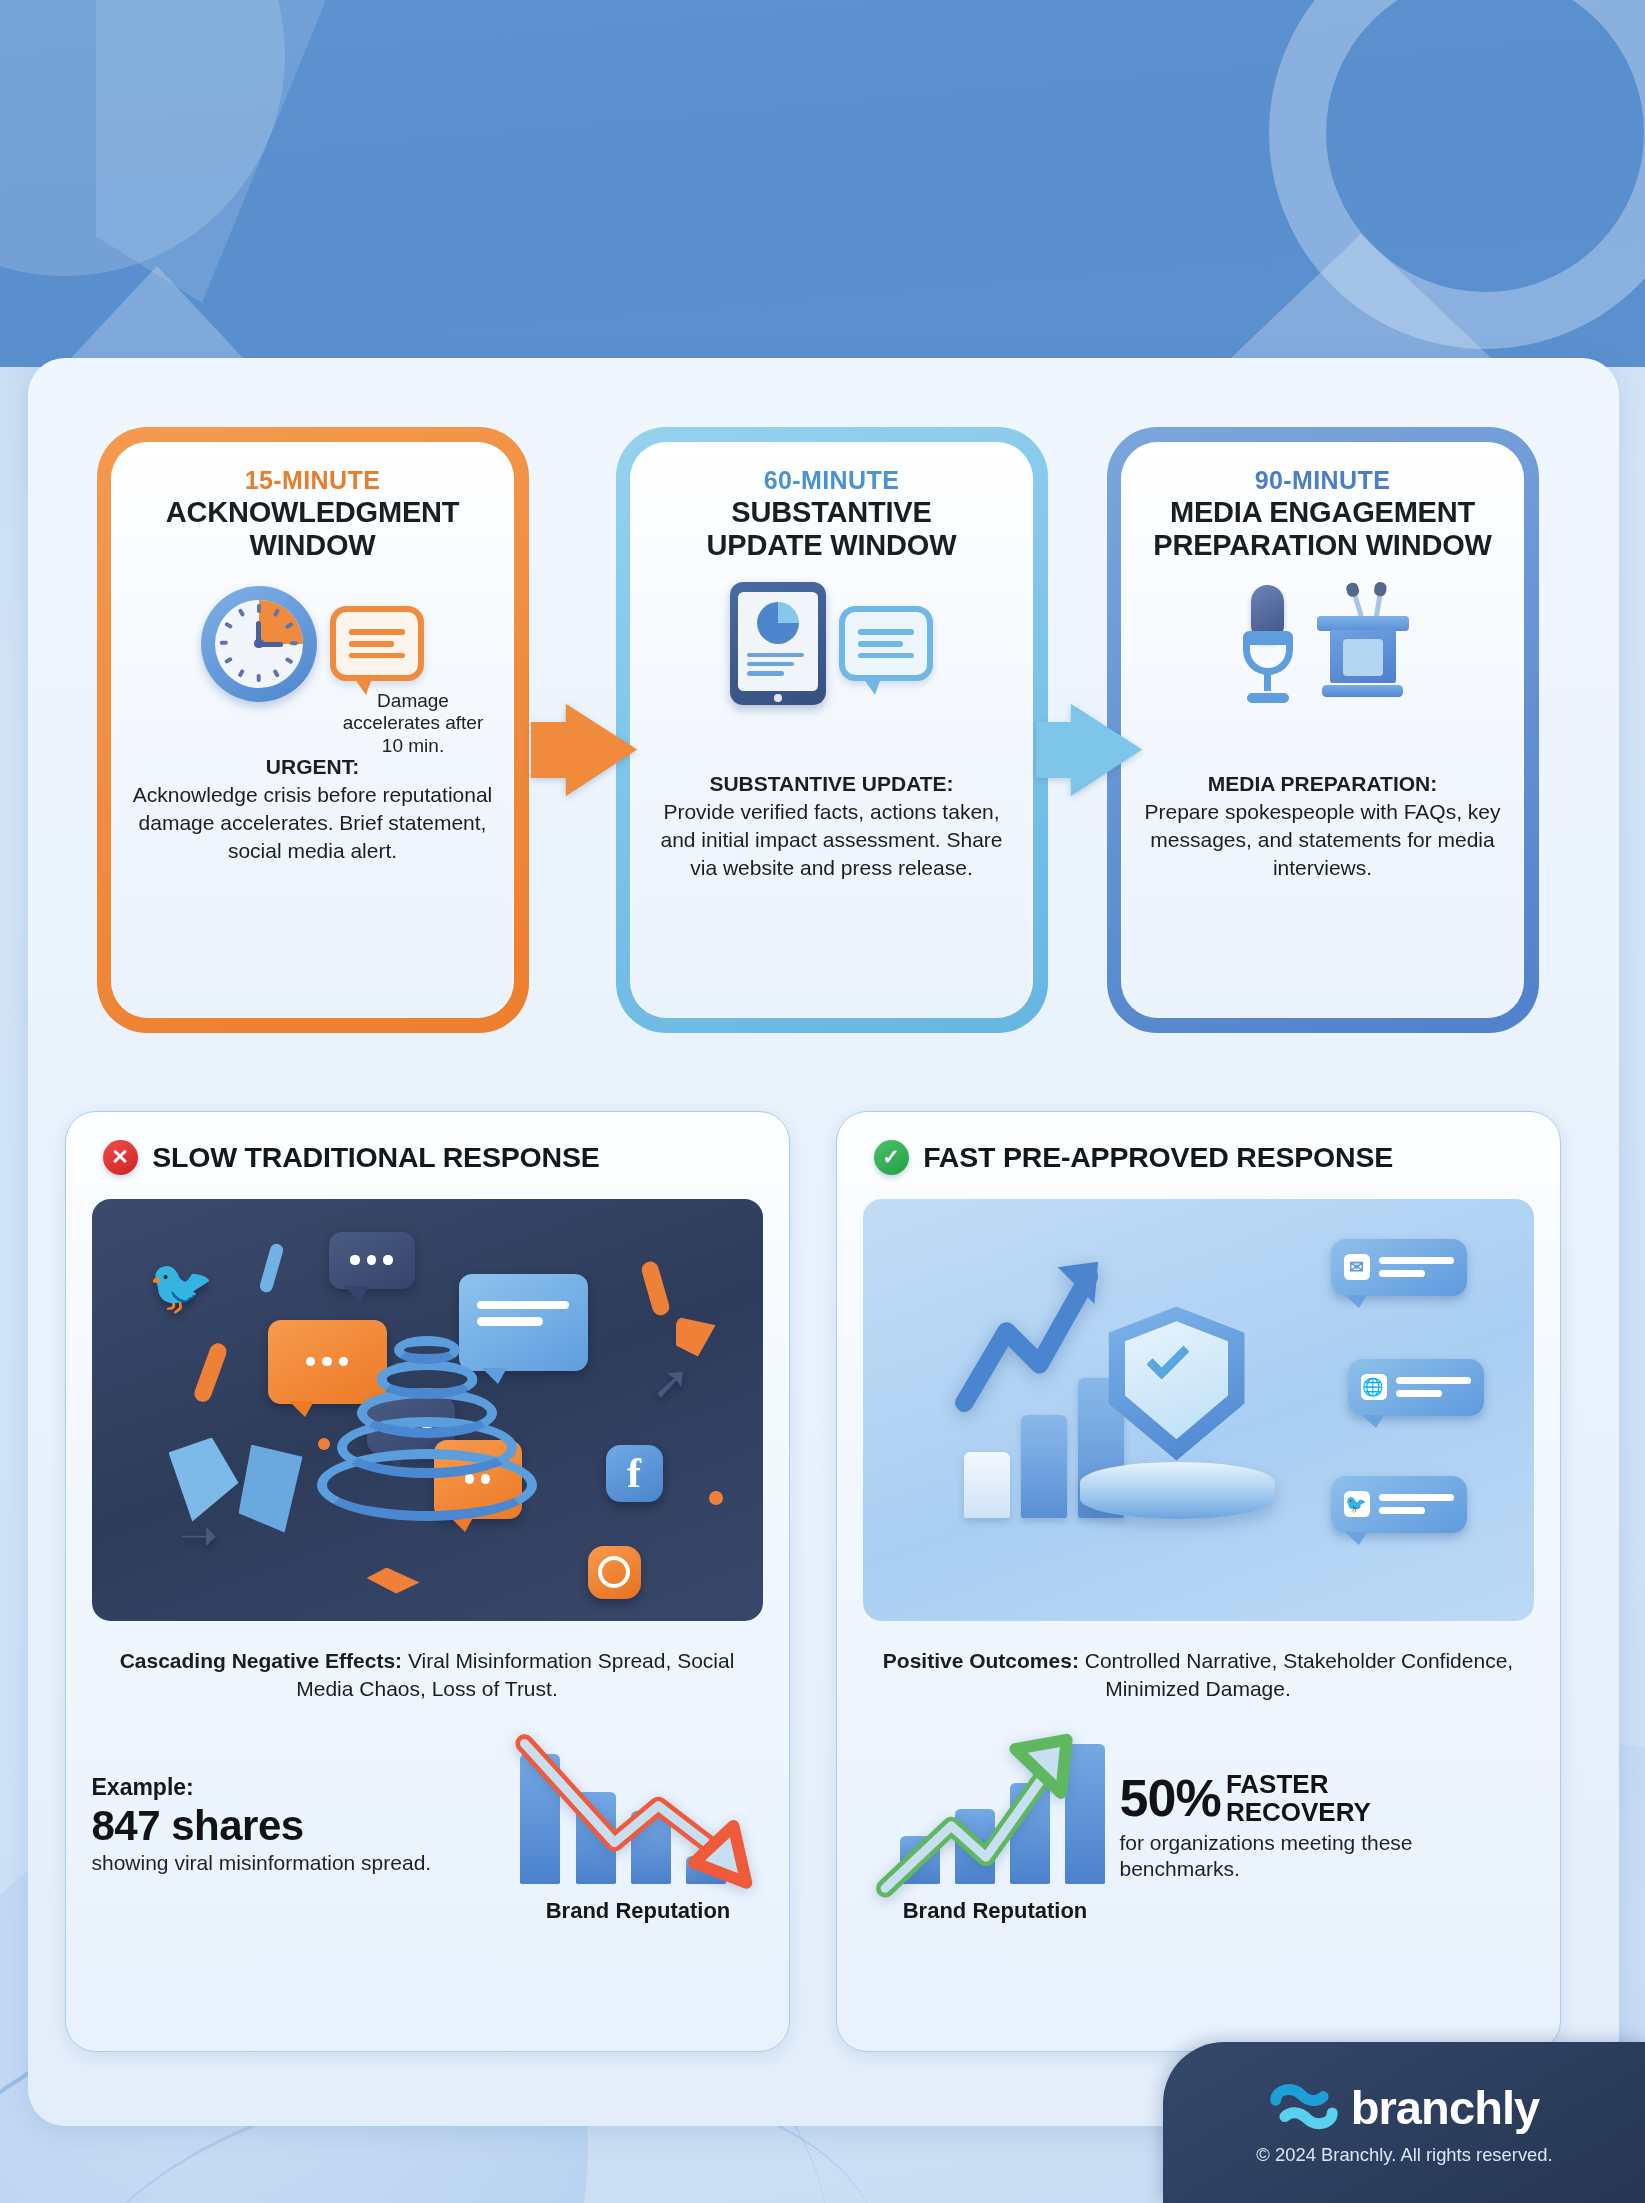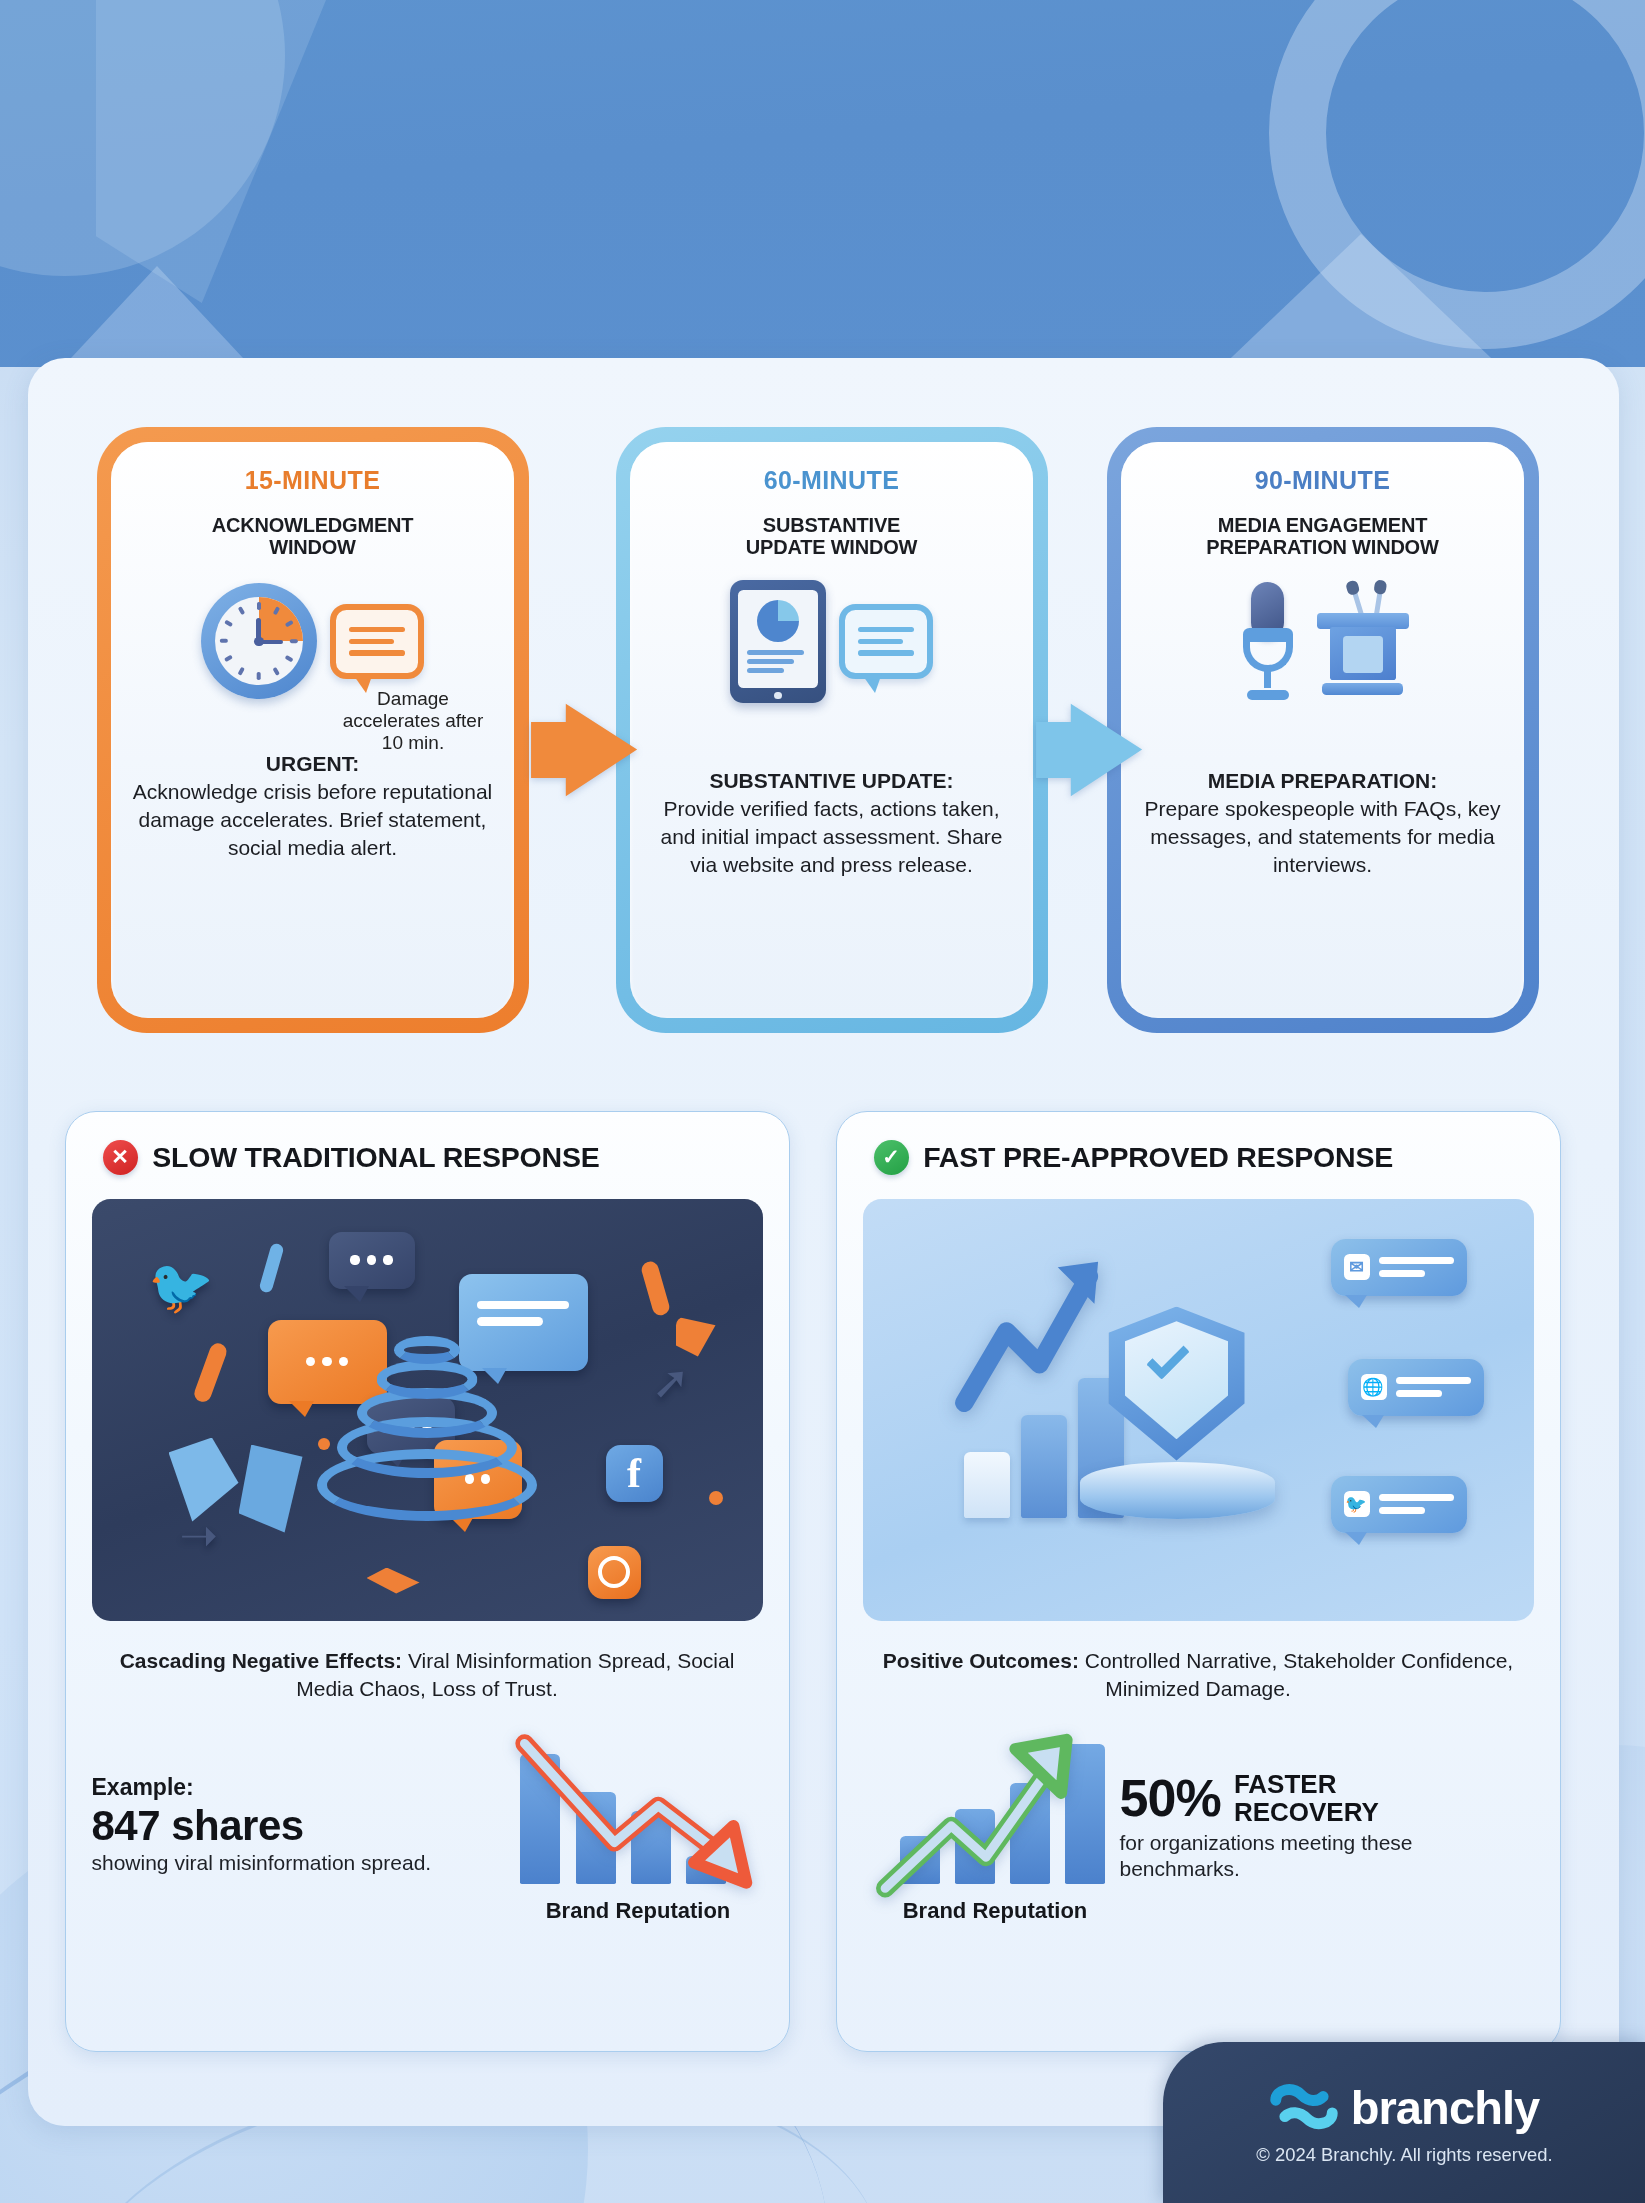--- a/index.html
+++ b/index.html
@@ -102,21 +102,21 @@
     background:linear-gradient(180deg,#ffffff 0%, #f2f7fd 55%, #eaf2fb 100%);
     padding:24px 20px 18.4px; text-align:center;
     display:flex; flex-direction:column; align-items:center;
     box-shadow:inset 0 1.8px 5.5px rgba(255,255,255,.9);
   }
   .tl-time { font-size:25px; font-weight:bold; letter-spacing:0.4px; }
   .c1 .tl-time { color:#e87d2c; }
   .c2 .tl-time { color:#4a93cf; }
   .c3 .tl-time { color:#4b7fc4; }
   .tl-head {
-    margin-top:19px; font-size:20px; font-weight:bold; color:#1b1d22;
+    margin-top:1px; font-size:29px; font-weight:bold; color:#1b1d22;
     line-height:1.14; letter-spacing:-0.2px;
   }
   .tl-art {
     margin-top:13px; height:138px; width:100%;
     display:flex; align-items:center; justify-content:center; gap:13px;
     position:relative;
   }
   .tl-note {
     font-size:19px; color:#222; line-height:1.17; text-align:center;
     position:absolute; right:7.3px; bottom:-44px; width:147px;
@@ -318,21 +318,21 @@
                  text-align:center; padding:0 9.2px; }
   .cmp-caption b { font-weight:bold; }
 
   .stat-row { margin-top:24px; display:flex; align-items:center; }
   .stat-row.rev { flex-direction:row; }
   .stat-txt { flex:1; }
   .stat-lead { font-size:23px; font-weight:bold; color:#15171c; }
   .stat-big { font-size:42px; font-weight:bold; color:#111318; line-height:1.08;
               margin-top:1.8px; letter-spacing:-0.5px; }
   .stat-sub { font-size:21px; color:#1e2127; line-height:1.26; margin-top:1.8px; }
-  .stat-pct { display:flex; align-items:center; gap:13px; }
+  .stat-pct { display:flex; align-items:center; gap:5px; }
   .pct-num { font-size:52px; font-weight:bold; color:#111318; letter-spacing:-0.9px; }
   .pct-lbl { font-size:26px; font-weight:bold; color:#111318; line-height:1.08; }
 
   .mini-chart { width:257px; height:197px; position:relative; flex:none; }
   .mini-chart .mbar { position:absolute; bottom:40px; border-radius:5.5px 5.5px 1.8px 1.8px;
                       background:linear-gradient(180deg,#74a9e4,#4b81cc); }
   .mini-chart svg { position:absolute; inset:0; width:100%; height:100%;
                     filter:drop-shadow(0 3.7px 6.4px rgba(50,90,150,.28)); }
   .mini-label { position:absolute; left:8px; right:0; bottom:0; text-align:center;
                 font-size:22px; font-weight:bold; color:#15171c; }

